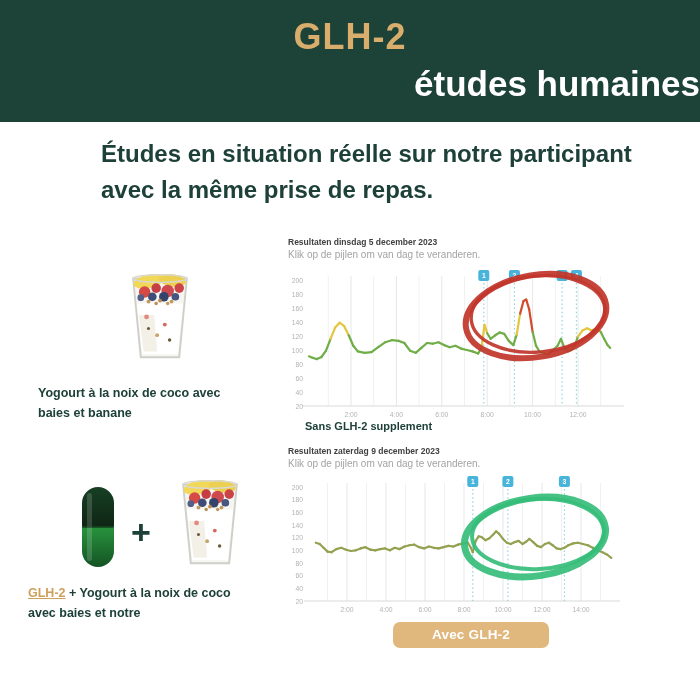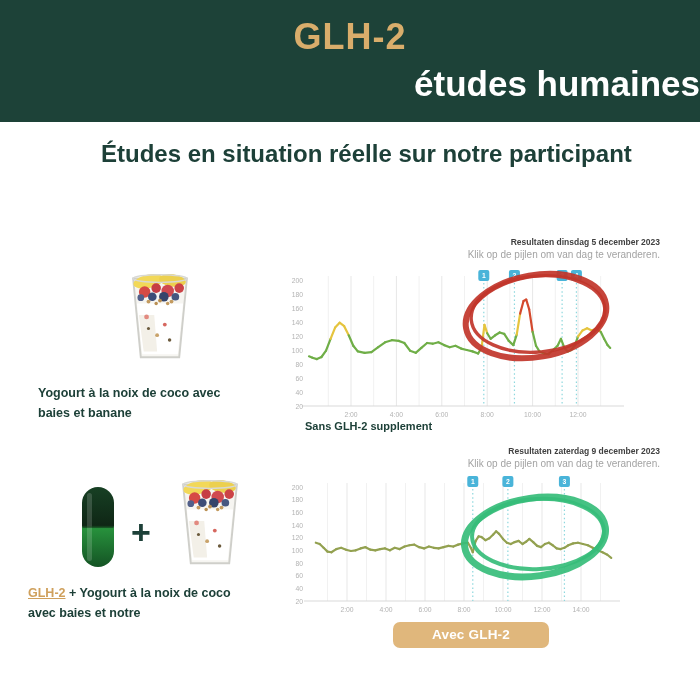--- a/index.html
+++ b/index.html
@@ -22,21 +22,21 @@
   .glass1{left:112px;top:267px;}
   .caption{color:#1d4038;font-weight:bold;font-size:12.5px;line-height:20px;text-align:left;}
   .caption1{left:38px;top:383px;width:250px;}
   .capsule{left:78px;top:485px;}
   .plus{left:118px;top:513px;width:46px;text-align:center;font-size:34px;font-weight:bold;color:#1d4038;}
   .glass2{left:162px;top:473px;}
   .caption2{left:28px;top:583px;width:270px;}
   .supplement-link{color:#cfa05c;text-decoration:underline;}
 
   
-  .chart{width:372px;text-align:right;}
+  .chart{width:372px;}
   .chart1{left:288px;top:237px;}
   .chart2{left:288px;top:446px;}
   .chart-title{font-size:8.5px;font-weight:bold;color:#404040;}
   .chart-subtitle{font-size:10px;color:#a3a3a3;margin-top:2px;}
   .chart svg{display:block;margin-top:4px;font-family:"Liberation Sans",sans-serif;}
 
   .sans-label{left:305px;top:420px;width:300px;font-size:11px;
               font-weight:bold;color:#1d4038;}
   .avec-badge{left:393px;top:622px;width:156px;height:26px;background:#e0b77c;border-radius:7px;
               color:#ffffff;font-size:13.5px;font-weight:bold;text-align:center;line-height:26px;
@@ -90,20 +90,21 @@
 
 <div class="canvas">
 
   <div class="abs header">
     <div class="abs brand">GLH-2</div>
     <div class="abs header-title">études humaines</div>
   </div>
 
   <div class="abs intro">
     <div>Études en situation réelle sur notre participant</div>
+    <div>avec la même prise de repas.</div>
   </div>
 
   <svg class="abs glass1" width="96" height="96" viewBox="0 0 100 100">
     <use href="#yogurt-glass-sym"></use>
   </svg>
   <div class="abs caption caption1">
     <div>Yogourt à la noix de coco avec</div>
     <div>baies et banane</div>
   </div>
 

